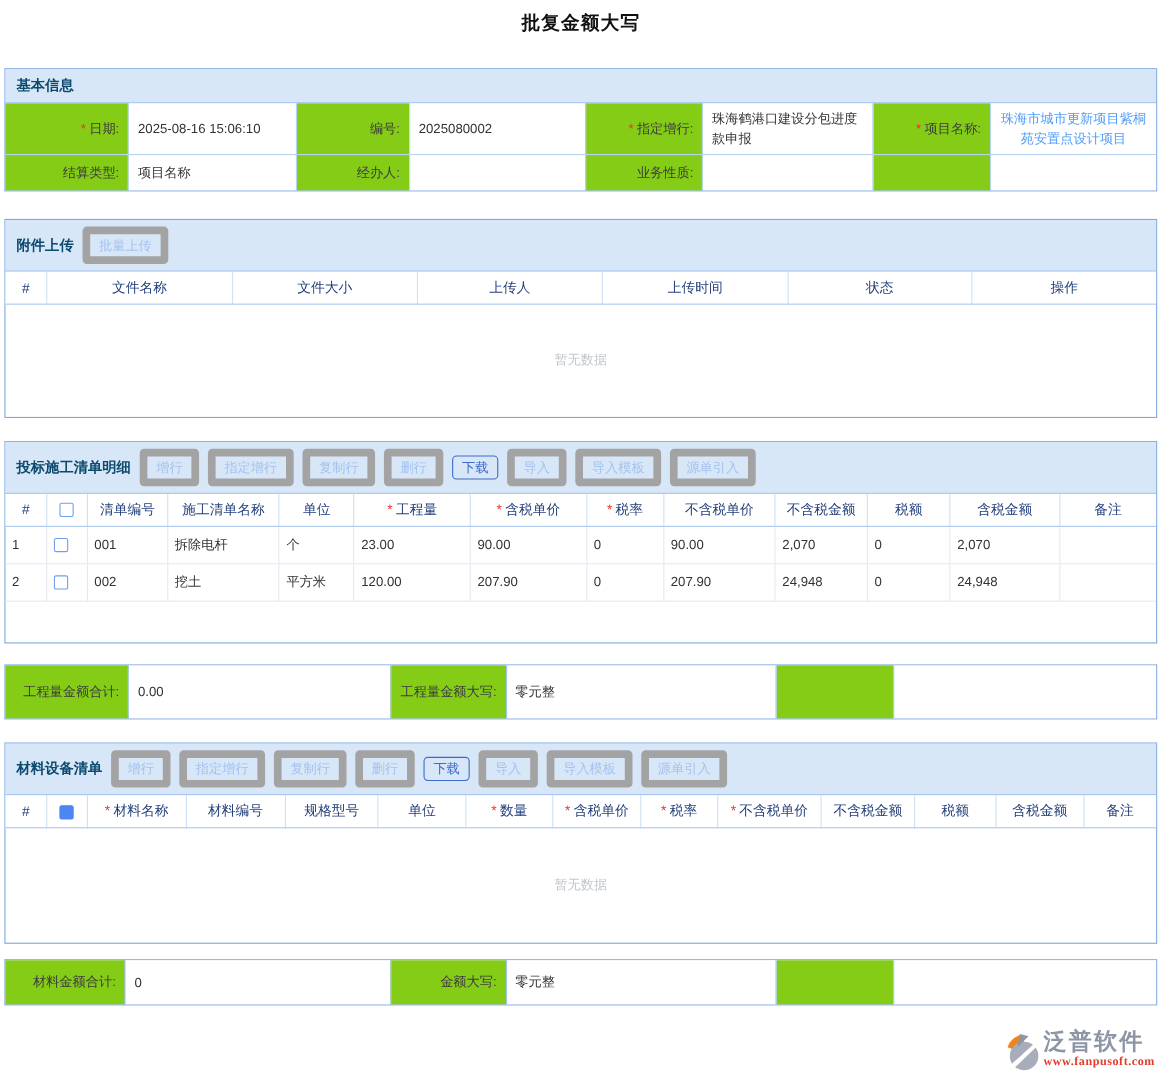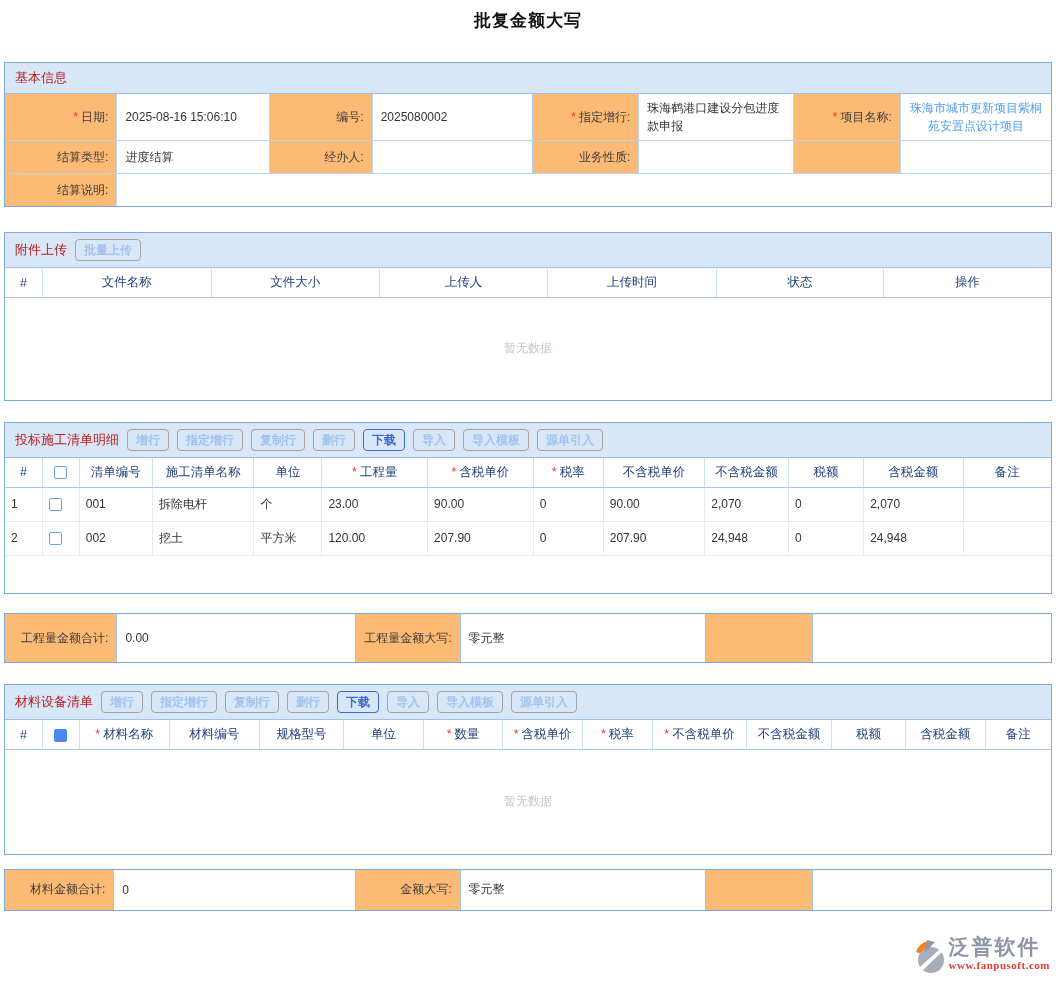--- a/index.html
+++ b/index.html
@@ -4,34 +4,34 @@
 <style>
   * { margin:0; padding:0; box-sizing:border-box; }
   html,body { width:1056px; background:#fff; font-family:"Liberation Sans","DejaVu Sans",sans-serif; font-size:12px; color:#333; }
   body { position:relative; height:991px; overflow:hidden; padding:0 4px; }
 
   .page-title { text-align:center; font-size:17px; font-weight:bold; color:#111; padding:9px 0 0; letter-spacing:1px; }
 
   .box { border:1px solid #7ea9dd; background:#fff; }
 
   .sec-header { background:#d8e7f8; padding:6px 10px; border-bottom:1px solid #9fc0ea; display:flex; align-items:center; gap:8px; }
-  .sec-title { font-size:13px; font-weight:normal; color:#b91c1c; }
-
-  .btn { display:inline-block; border:1px solid #a3a3a3; color:#a4c2ee; background:transparent; border-radius:4px; padding:2px 8px; font-size:12px; line-height:16px; cursor:pointer; font-family:inherit;font-weight:bold; }
-  .btn-strong { border:1px solid #3d69cb; color:#3d69cb; font-weight:bold; }
+  .sec-title { font-size:13px; font-weight:bold; color:#0c4a6e; }
+
+  .btn { display:inline-block; border:7px solid #a3a3a3; color:#a4c2ee; background:transparent; border-radius:4px; padding:2px 8px; font-size:12px; line-height:16px; cursor:pointer; font-family:inherit; }
+  .btn-strong { border:1px solid #3d69cb; color:#3d69cb; font-weight:normal; }
 
   table { border-collapse:collapse; width:100%; table-layout:fixed; }
 
   
   .grid td { border:1px solid #b9d3f2; padding:4px 8px; vertical-align:middle; line-height:1.5; }
   .grid tr:first-child td { border-top:none; }
   .grid td:first-child { border-left:none; }
   .grid td:last-child { border-right:none; }
   .grid tr:last-child td { border-bottom:none; }
-  .lbl { background:#fdba74; text-align:right; color:#3c3c3c; }
+  .lbl { background:#84cc16; text-align:right; color:#3c3c3c; }
   .val { background:#fff; text-align:left; color:#333; }
   .req::before { content:"*"; color:#f2342a; margin-right:3px; }
   .link { color:#509df8; cursor:pointer; }
   .center { text-align:center; }
 
   
   .list-head th { color:#24407c; font-weight:normal; font-size:12.5px; padding:6px 2px; border-right:1px solid #cde0f6; border-bottom:1px solid #aac8ee; background:#fff; }
   .list-head th:last-child { border-right:none; }
   .list-body td { padding:8px 6px; border-right:1px solid #e4e9f2; border-bottom:1px solid #e4e9f2; color:#333; }
   .list-body td:last-child { border-right:none; }
@@ -77,31 +77,27 @@
       <td class="val">2025-08-16 15:06:10</td>
       <td class="lbl">编号:</td>
       <td class="val">2025080002</td>
       <td class="lbl"><span class="req">指定增行:</span></td>
       <td class="val">珠海鹤港口建设分包进度款申报</td>
       <td class="lbl"><span class="req">项目名称:</span></td>
       <td class="val center"><span class="link">珠海市城市更新项目紫桐苑安置点设计项目</span></td>
     </tr>
     <tr style="height:33px">
       <td class="lbl">结算类型:</td>
-      <td class="val">进度结算</td>
+      <td class="val">项目名称</td>
       <td class="lbl">经办人:</td>
       <td class="val"></td>
       <td class="lbl">业务性质:</td>
       <td class="val"></td>
       <td class="lbl"></td>
       <td class="val"></td>
-    </tr>
-    <tr style="height:33px">
-      <td class="lbl">结算说明:</td>
-      <td class="val" colspan="7"></td>
     </tr>
   </tbody>
     </table>
 </div>
 
 <div class="gap25"></div>
 
 <div class="box">
   <div class="sec-header">
     <span class="sec-title">附件上传</span>

